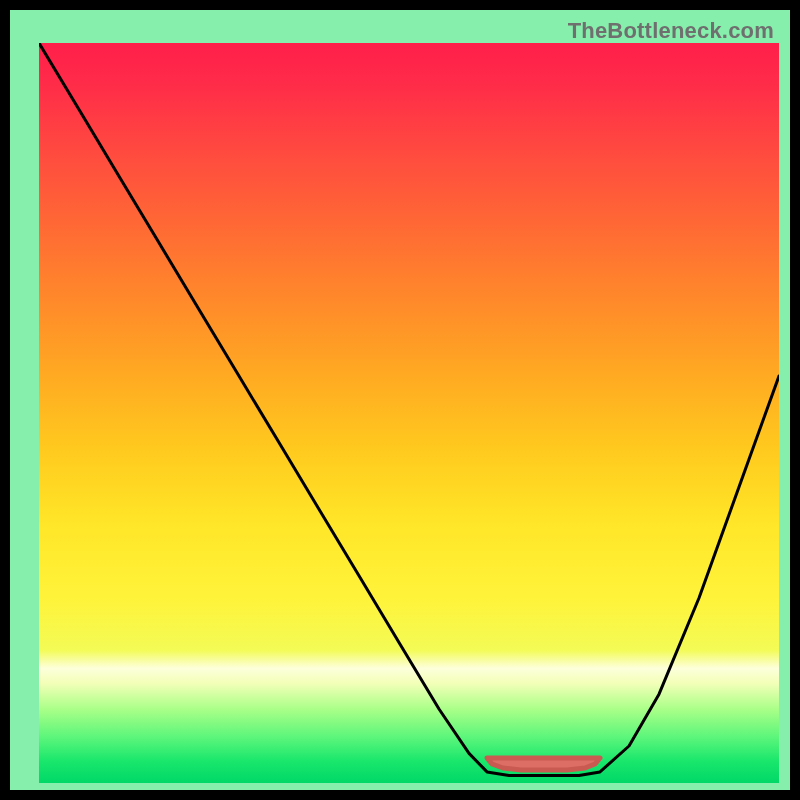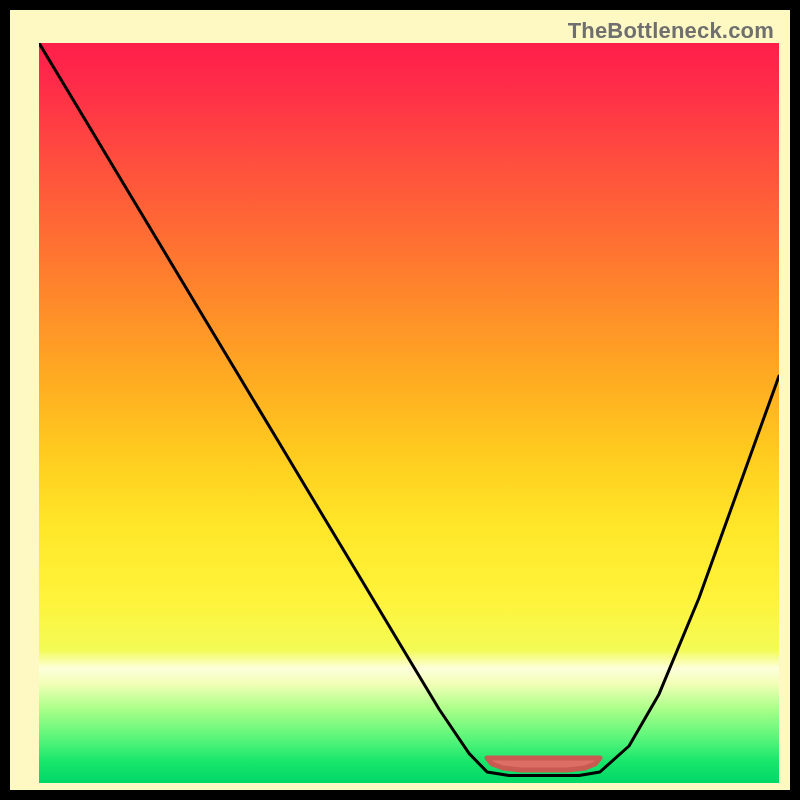--- a/index.html
+++ b/index.html
@@ -9,21 +9,21 @@
     height: 800px;
     background: #000;
     overflow: hidden;
   }
   .frame {
     position: absolute;
     left: 10px;
     top: 10px;
     width: 780px;
     height: 780px;
-    background: #fef9c3;
+    background: #86efac;
   }
   .plot {
     position: absolute;
     left: 29px;
     top: 33px;
     width: 740px;
     height: 740px;
   }
   .watermark {
     position: absolute;

